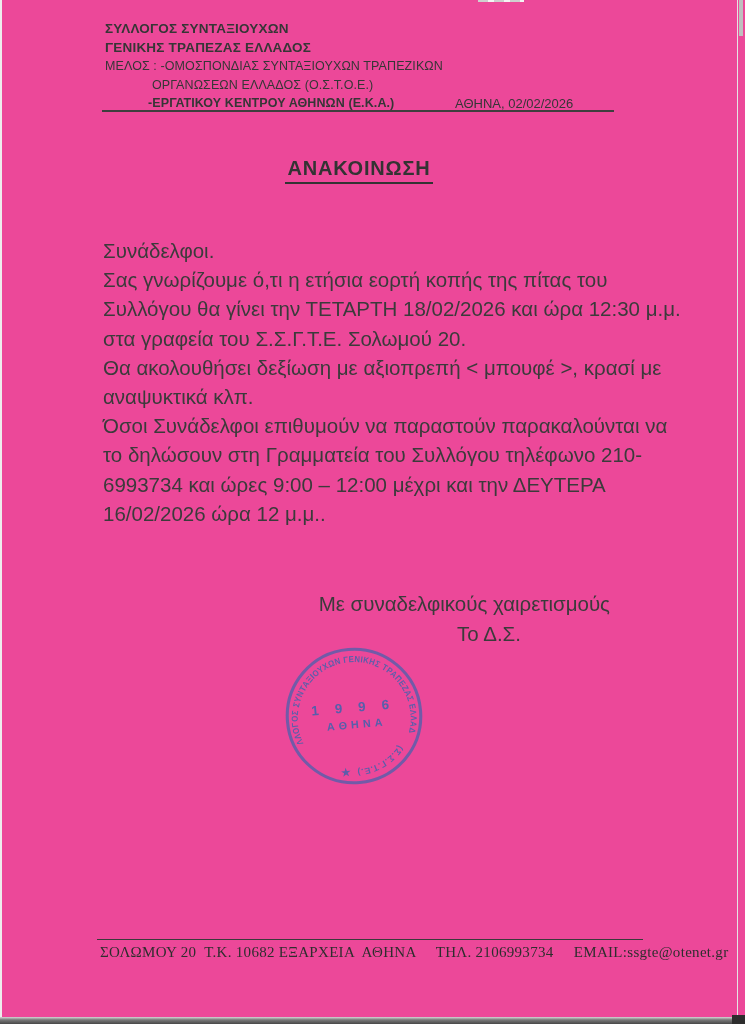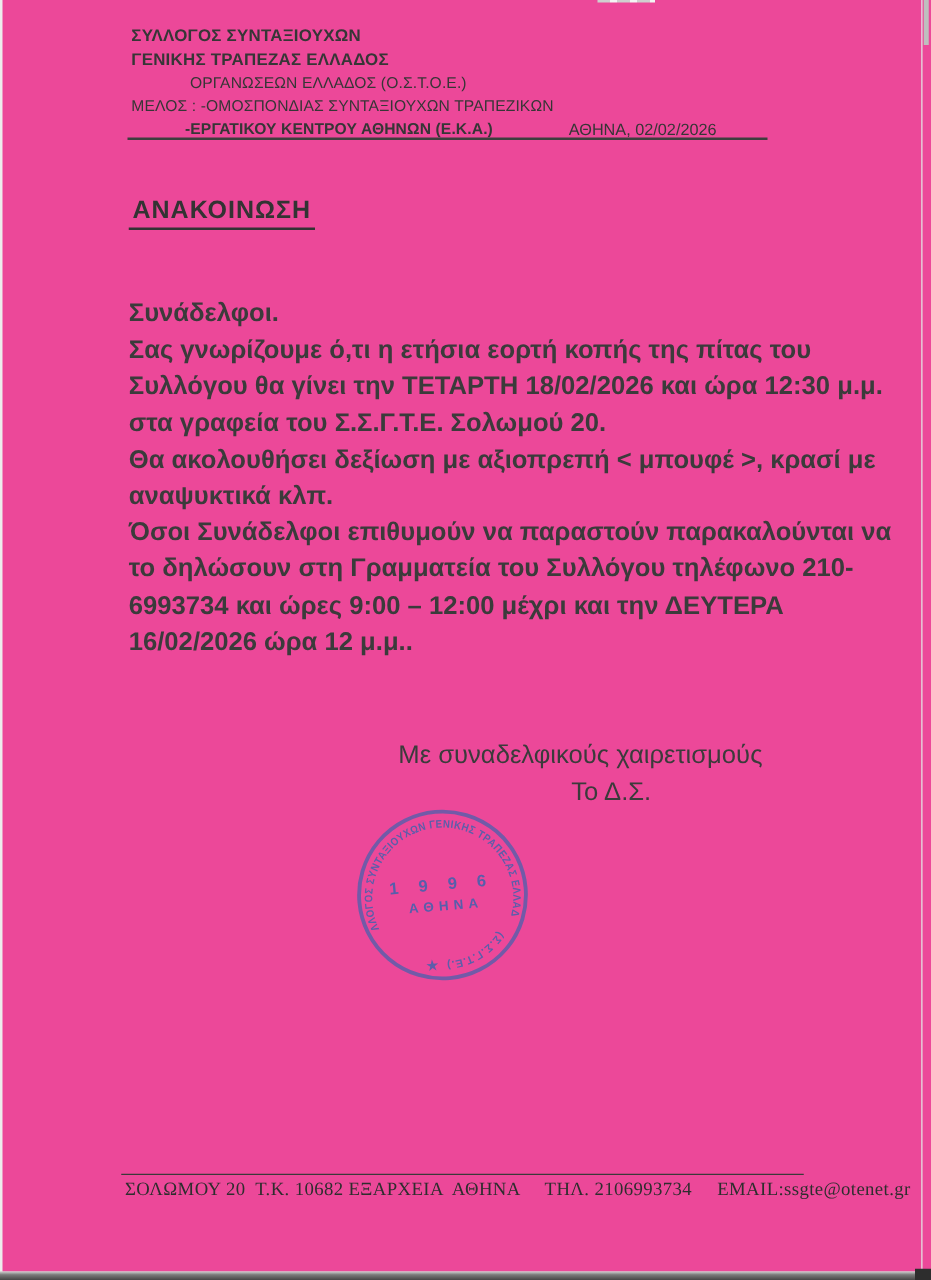--- a/index.html
+++ b/index.html
@@ -39,21 +39,21 @@
     width: 512px;
     border-top: 2px solid #3e3e3e;
   }
 
   
   .doc-title {
     position: absolute;
     left: 103px;
     top: 157px;
     width: 512px;
-    text-align: left;
+    text-align: center;
     font-size: 20px;
     font-weight: bold;
     letter-spacing: 0.8px;
     color: #333333;
   }
   .doc-title span {
     display: inline-block;
     border-bottom: 2.5px solid #333333;
     padding: 0 3px 2px 3px;
   }
@@ -61,21 +61,20 @@
   
   .body-text {
     position: absolute;
     left: 103px;
     top: 236px;
     width: 530px;
     font-size: 20.5px;
     line-height: 29.2px;
     color: #3b3b3b;
     white-space: nowrap;
-    font-weight: bold;
   }
 
   
   .closing {
     position: absolute;
     left: 105px;
     top: 589px;
     width: 505px;
     text-align: right;
     font-size: 20.5px;
@@ -133,22 +132,22 @@
 <div class="page">
 
   <div class="edge-left"></div>
   <div class="edge-right"></div>
   <div class="edge-right-top"></div>
   <div class="top-notch"></div>
 
   <div class="letterhead">
     <div class="lh-bold">ΣΥΛΛΟΓΟΣ ΣΥΝΤΑΞΙΟΥΧΩΝ</div>
     <div class="lh-bold">ΓΕΝΙΚΗΣ ΤΡΑΠΕΖΑΣ ΕΛΛΑΔΟΣ</div>
+    <div class="lh-reg">ΜΕΛΟΣ : -ΟΜΟΣΠΟΝΔΙΑΣ ΣΥΝΤΑΞΙΟΥΧΩΝ ΤΡΑΠΕΖΙΚΩΝ</div>
     <div class="lh-reg indent-1">ΟΡΓΑΝΩΣΕΩΝ ΕΛΛΑΔΟΣ (Ο.Σ.Τ.Ο.Ε.)</div>
-    <div class="lh-reg">ΜΕΛΟΣ : -ΟΜΟΣΠΟΝΔΙΑΣ ΣΥΝΤΑΞΙΟΥΧΩΝ ΤΡΑΠΕΖΙΚΩΝ</div>
     <div class="lh-reg indent-2">-ΕΡΓΑΤΙΚΟΥ ΚΕΝΤΡΟΥ ΑΘΗΝΩΝ (Ε.Κ.Α.)</div>
   </div>
   <div class="date-line">ΑΘΗΝΑ, 02/02/2026</div>
   <div class="header-rule"></div>
 
   <div class="doc-title">
     <span>ΑΝΑΚΟΙΝΩΣΗ</span>
   </div>
 
   <div class="body-text">

